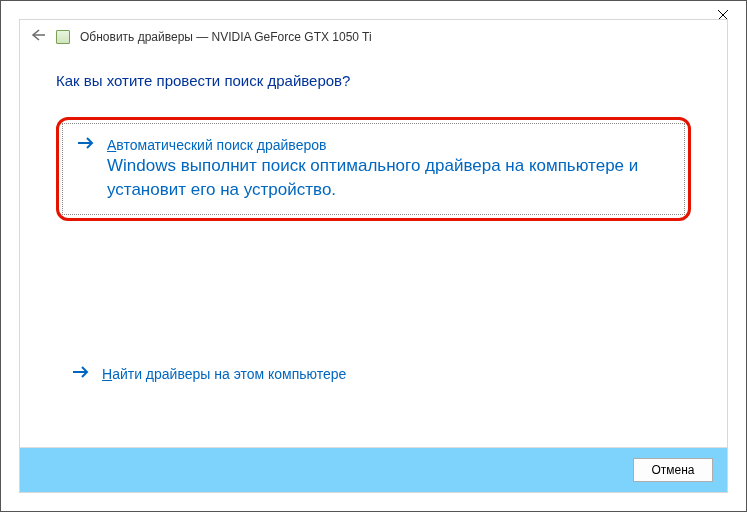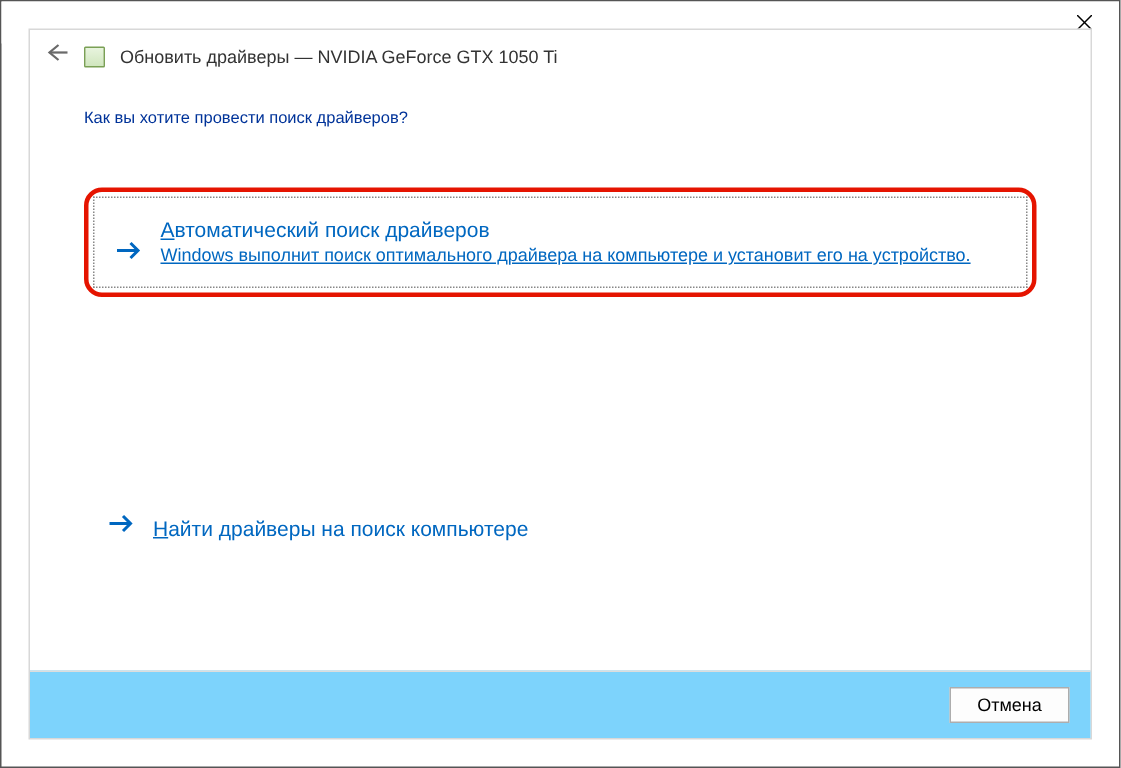--- a/index.html
+++ b/index.html
@@ -61,44 +61,43 @@
   }
   .header-title {
     font-size: 12px;
     color: #333;
   }
   .content {
     flex: 1;
     padding: 18px 36px 10px 36px;
   }
   .heading {
-    font-size: 11px;
+    font-size: 15px;
     color: #003399;
     font-weight: 400;
-    margin-bottom: 40px;
+    margin-bottom: 28px;
   }
   .option {
     display: flex;
-    align-items: flex-end;
+    align-items: flex-start;
     gap: 12px;
     padding: 14px 16px;
     cursor: pointer;
   }
   .option .arrow svg { stroke: #0067c0; stroke-width: 2; fill: none; }
   .option-texts { flex: 1; }
   .opt-title {
     font-size: 14px;
     color: #0067c0;
     line-height: 1.3;
   }
   .opt-desc {
-    font-size: 12px;
+    font-size: 17px;
     color: #0067c0;
     line-height: 1.4;
-    text-decoration: underline;
   }
   .opt-title .ul { text-decoration: underline; }
   .highlighted-wrap {
     position: relative;
     border: 3px solid #e51400;
     border-radius: 12px;
     padding: 3px;
     margin-bottom: 130px;
   }
   .highlighted-inner {
@@ -174,21 +173,21 @@
       </div>
 
       <div class="option">
         <span class="arrow">
           <svg width="18" height="14" viewBox="0 0 18 14">
               <line x1="1" y1="7" x2="15" y2="7"></line>
               <polyline points="10,2 15,7 10,12"></polyline>
             </svg>
         </span>
         <div class="option-texts">
-          <div class="opt-title"><span class="ul">Н</span><span>айти драйверы на поиск компьютере</span></div>
+          <div class="opt-title"><span class="ul">Н</span><span>айти драйверы на этом компьютере</span></div>
         </div>
       </div>
 
     </div>
 
     <div class="footer">
       <button class="btn">Отмена</button>
     </div>
 
   </div>

